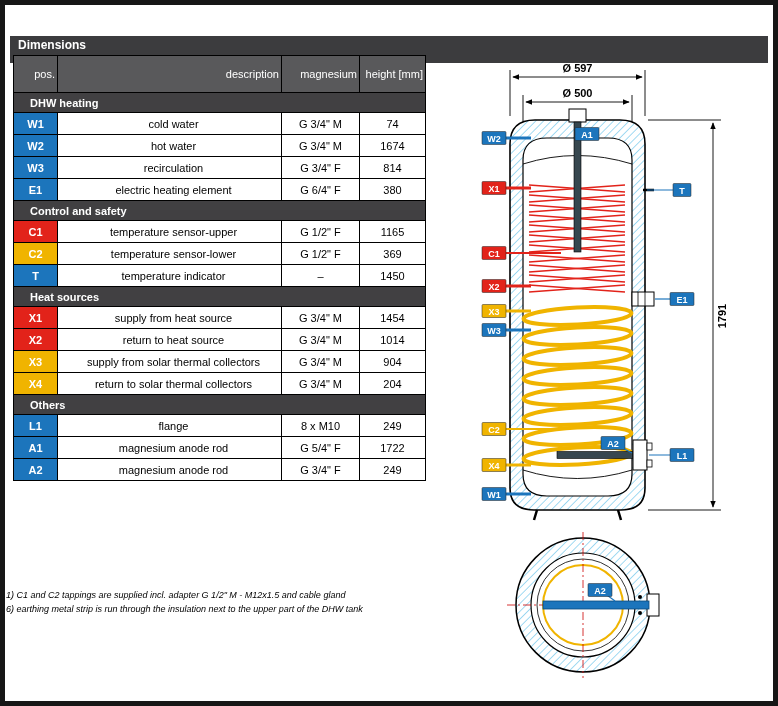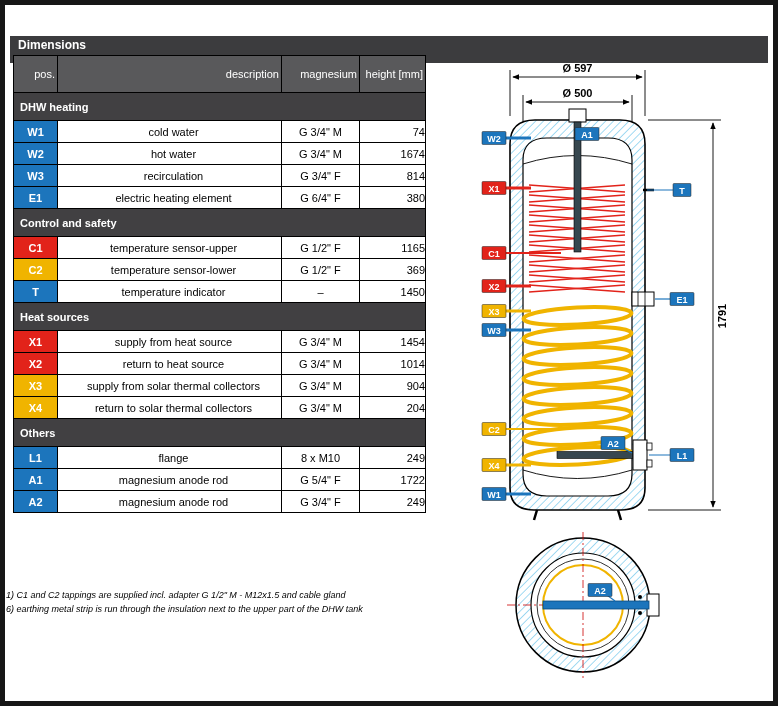--- a/index.html
+++ b/index.html
@@ -22,27 +22,27 @@
   .dim-table thead th {
     background:var(--c-table_header,#59595b); color:#fff; font-weight:normal;
     height:37px; text-align:right; padding:2px;
   }
   th.c-pos  { width:44px; }
   th.c-desc { width:224px; text-align:left; padding-left:8px; }
   th.c-conn { width:78px; }
   th.c-h    { width:66px; }
   tr.section-row td {
     background:var(--c-section_header,#414042); color:#fff; font-weight:bold;
-    height:28px; padding-left:6px; font-size:11px;margin-top:40px;
+    height:20px; padding-left:16px; font-size:11px;margin-top:40px;
   }
   tr.data-row { height:22px; }
   tr.data-row td.pos-cell  { color:#fff; font-weight:bold; text-align:center; }
   tr.data-row td.desc-cell { text-align:center; padding-left:8px; }
   tr.data-row td.conn-cell { text-align:center; }
-  tr.data-row td.h-cell    { text-align:right; }
+  tr.data-row td.h-cell    { text-align:center; }
 
   .footnotes {
     position:absolute; left:6px; top:588px; width:440px;
     font-size:9px; font-style:italic; line-height:14px; white-space:nowrap;
   }
 
   #diagram { position:absolute; left:435px; top:50px; }
   #diagram text { font-family:"Liberation Sans", sans-serif; }
   .dim line { stroke:#000; stroke-width:0.9; }
   .dim-text { font-size:11px; font-weight:bold; fill:#000; text-anchor:middle; }

